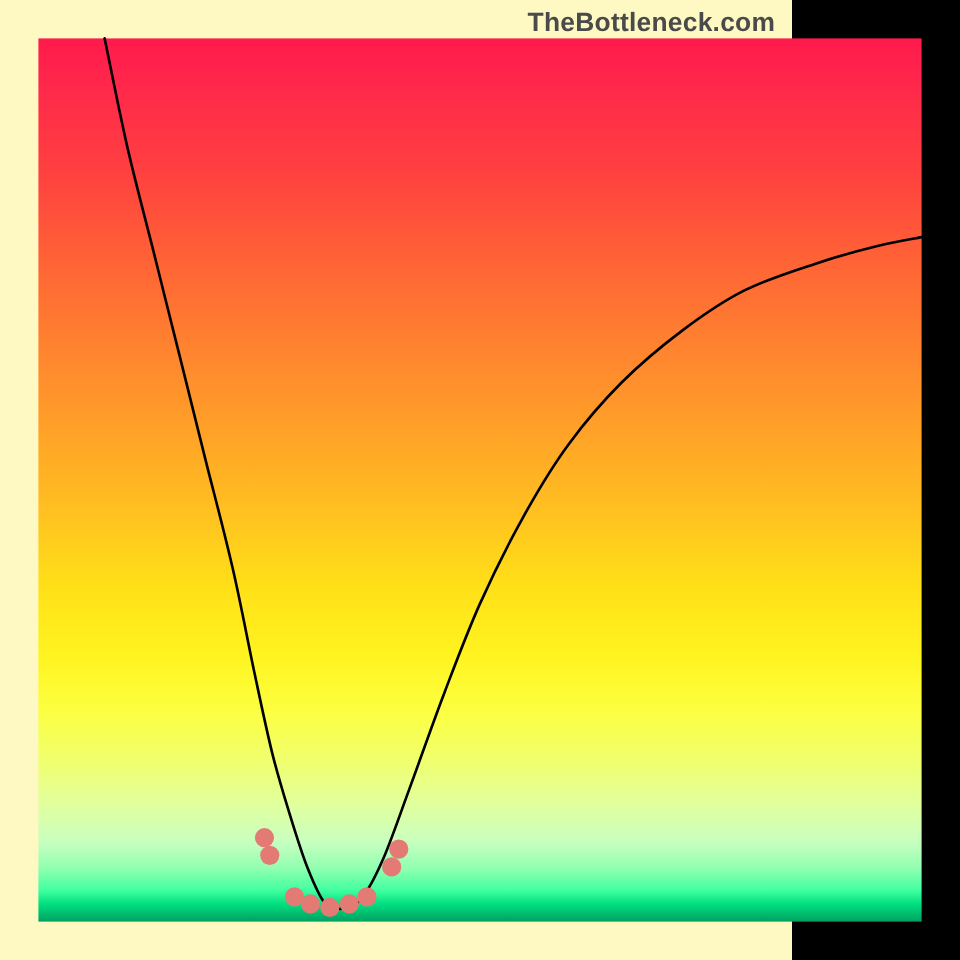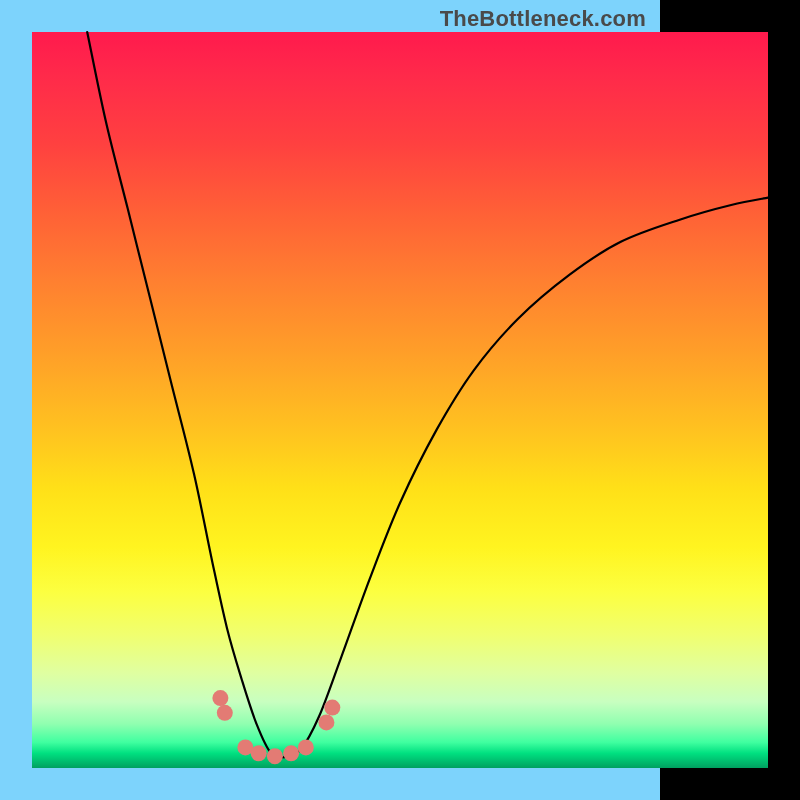--- a/index.html
+++ b/index.html
@@ -10,21 +10,21 @@
     overflow: hidden;
     background: #000;
     font-family: Arial, Helvetica, sans-serif;
   }
   .frame {
     position: absolute;
     top: 0;
     left: 0;
     width: 660px;
     height: 800px;
-    background: #7dd3fc;
+    background: #fef9c3;
   }
   .plot {
     position: absolute;
     top: 32px;
     left: 32px;
     width: 736px;
     height: 736px;
     
     background: linear-gradient(to bottom,
       #ff1a4d 0%,

